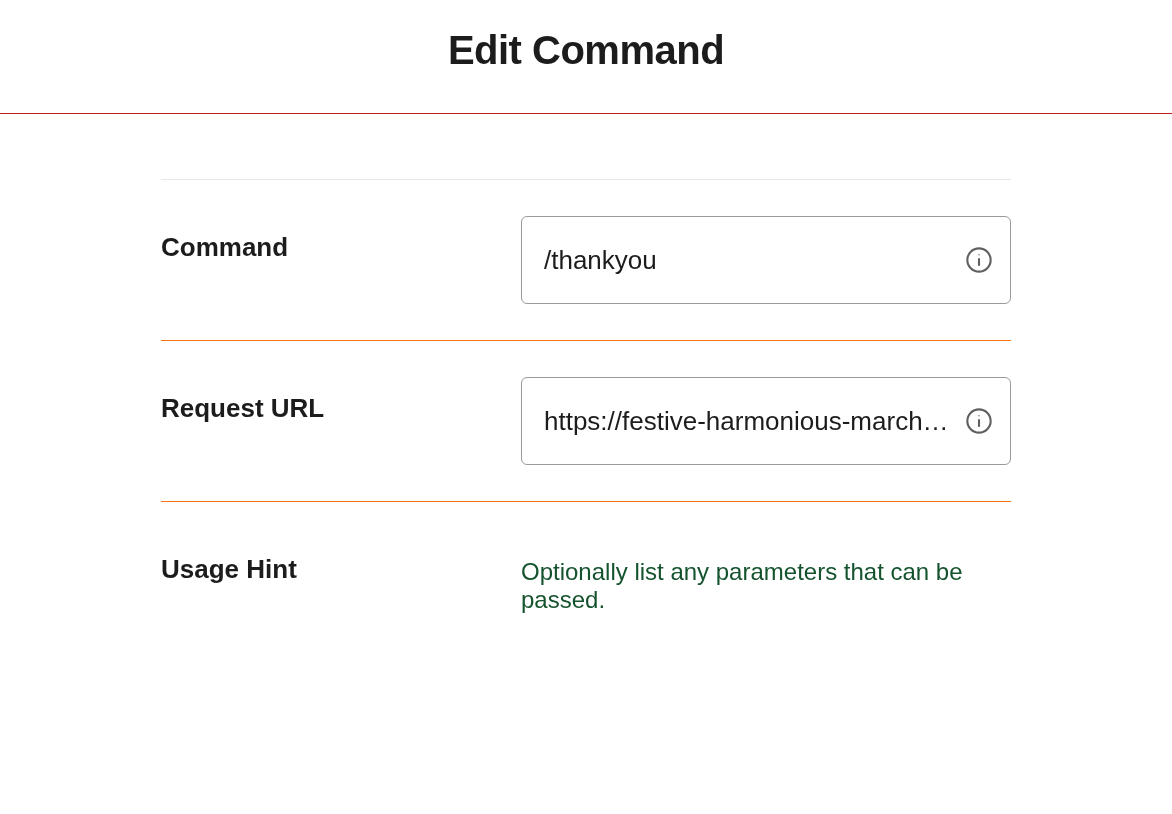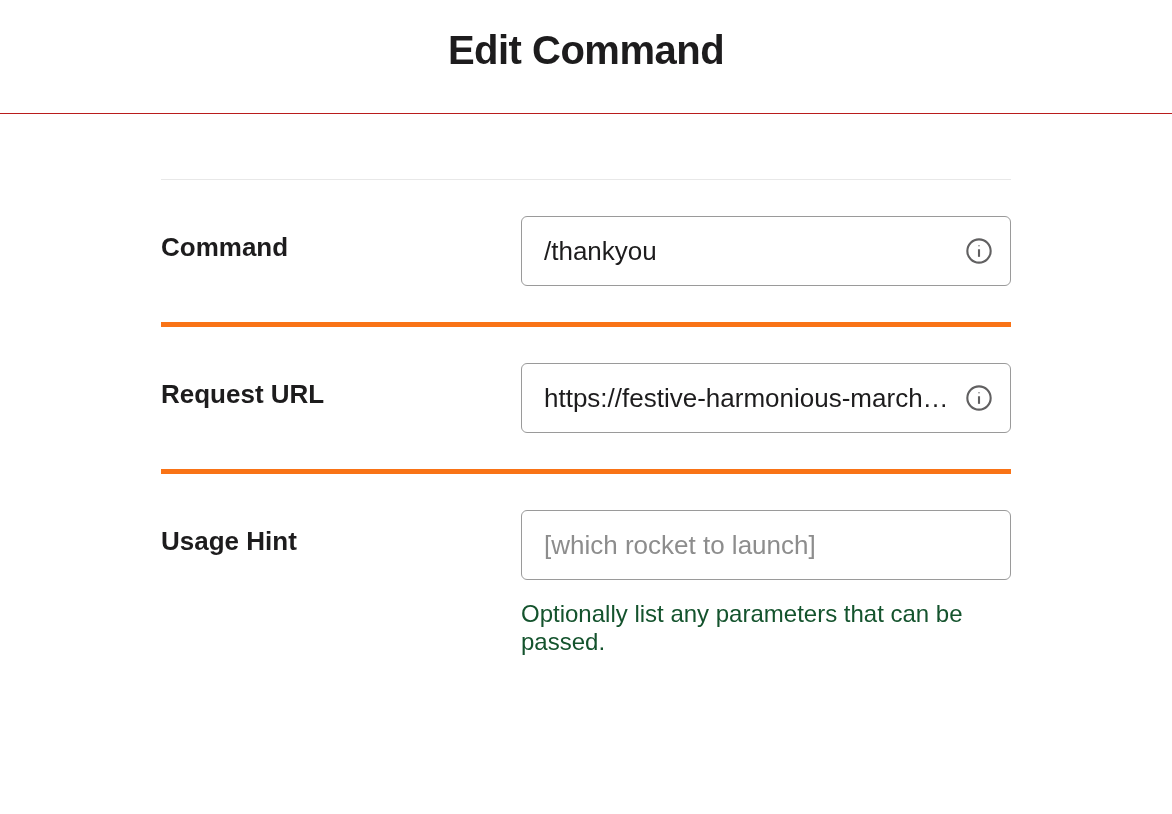--- a/index.html
+++ b/index.html
@@ -27,21 +27,21 @@
     }
     .form-container {
       max-width: 1000px;
       margin: 0 auto;
       padding: 0 75px;
     }
     .form-row {
       display: flex;
       align-items: flex-start;
       padding: 36px 0;
-      border-bottom: 5px solid #f97316;
+      border-bottom: 1px solid #f97316;
     }
     .form-row:first-child {
       border-top: 1px solid #e8e8e8;
       margin-top: 65px;
     }
     .form-row:last-child {
       border-bottom: none;
     }
     .form-label {
       width: 360px;
@@ -54,21 +54,21 @@
     .form-field {
       flex: 1;
     }
     .input-wrapper {
       position: relative;
       display: flex;
       align-items: center;
     }
     .text-input {
       width: 100%;
-      height: 70px;
+      height: 88px;
       padding: 0 56px 0 22px;
       font-size: 26px;
       font-family: inherit;
       color: #1d1c1d;
       background: #ffffff;
       border: 1px solid #9a9a9a;
       border-radius: 6px;
       outline: none;
       text-overflow: ellipsis;
     }
@@ -140,20 +140,17 @@
           </svg>
         </span>
       </div>
     </div>
   </div>
 
 
   <div class="form-row">
     <div class="form-label">Usage Hint</div>
     <div class="form-field">
-      <div class="input-wrapper">
-        <input type="text" class="text-input no-info" placeholder="[which rocket to launch]" style="">
-      </div>
       <div class="help-text">Optionally list any parameters that can be passed.</div>
     </div>
   </div>
 
 </div>
 
 </body></html>

